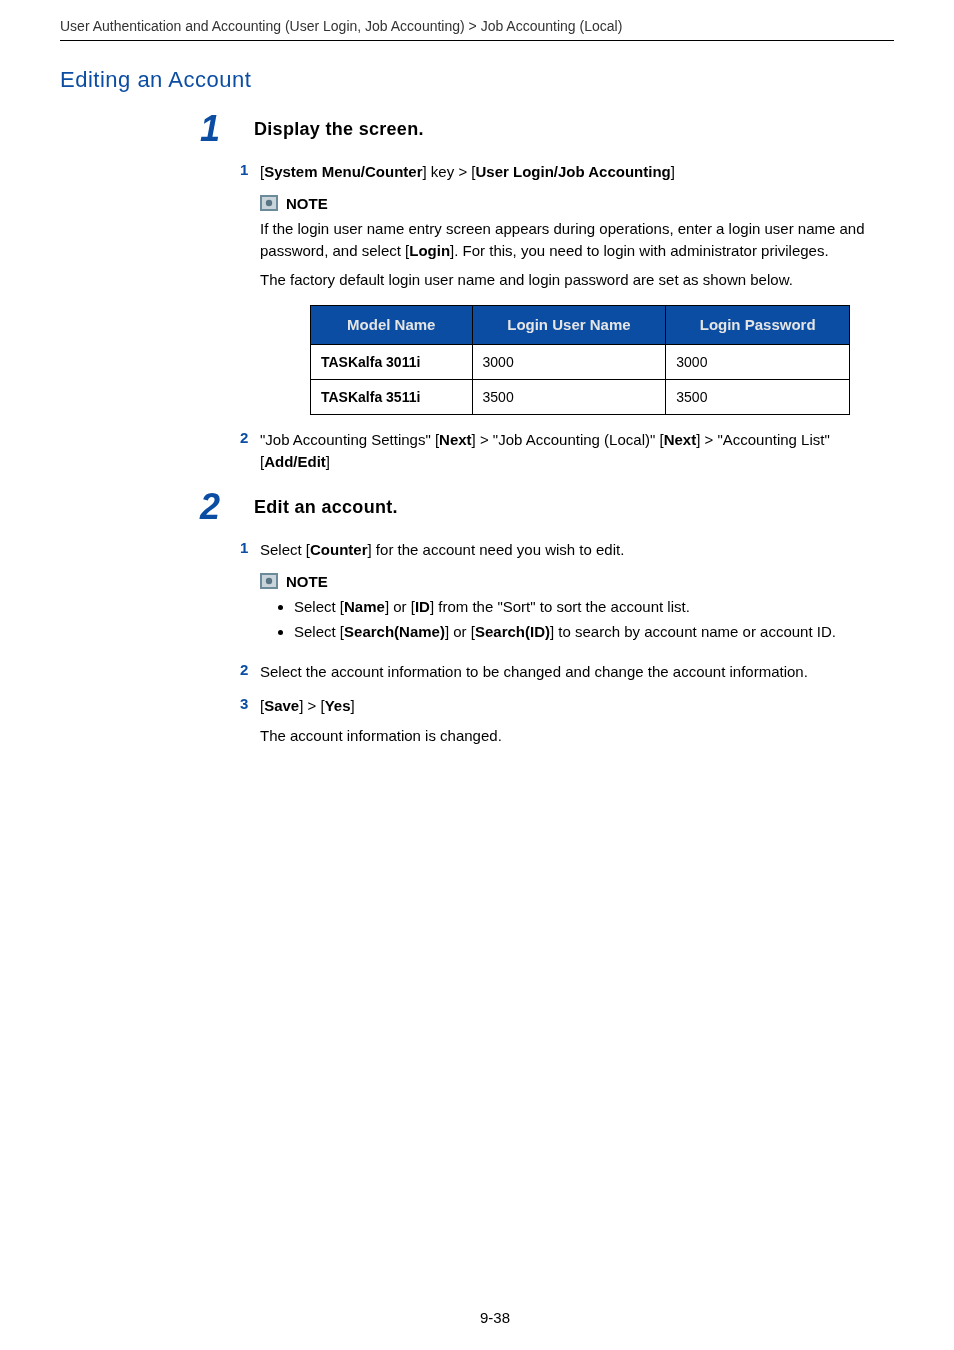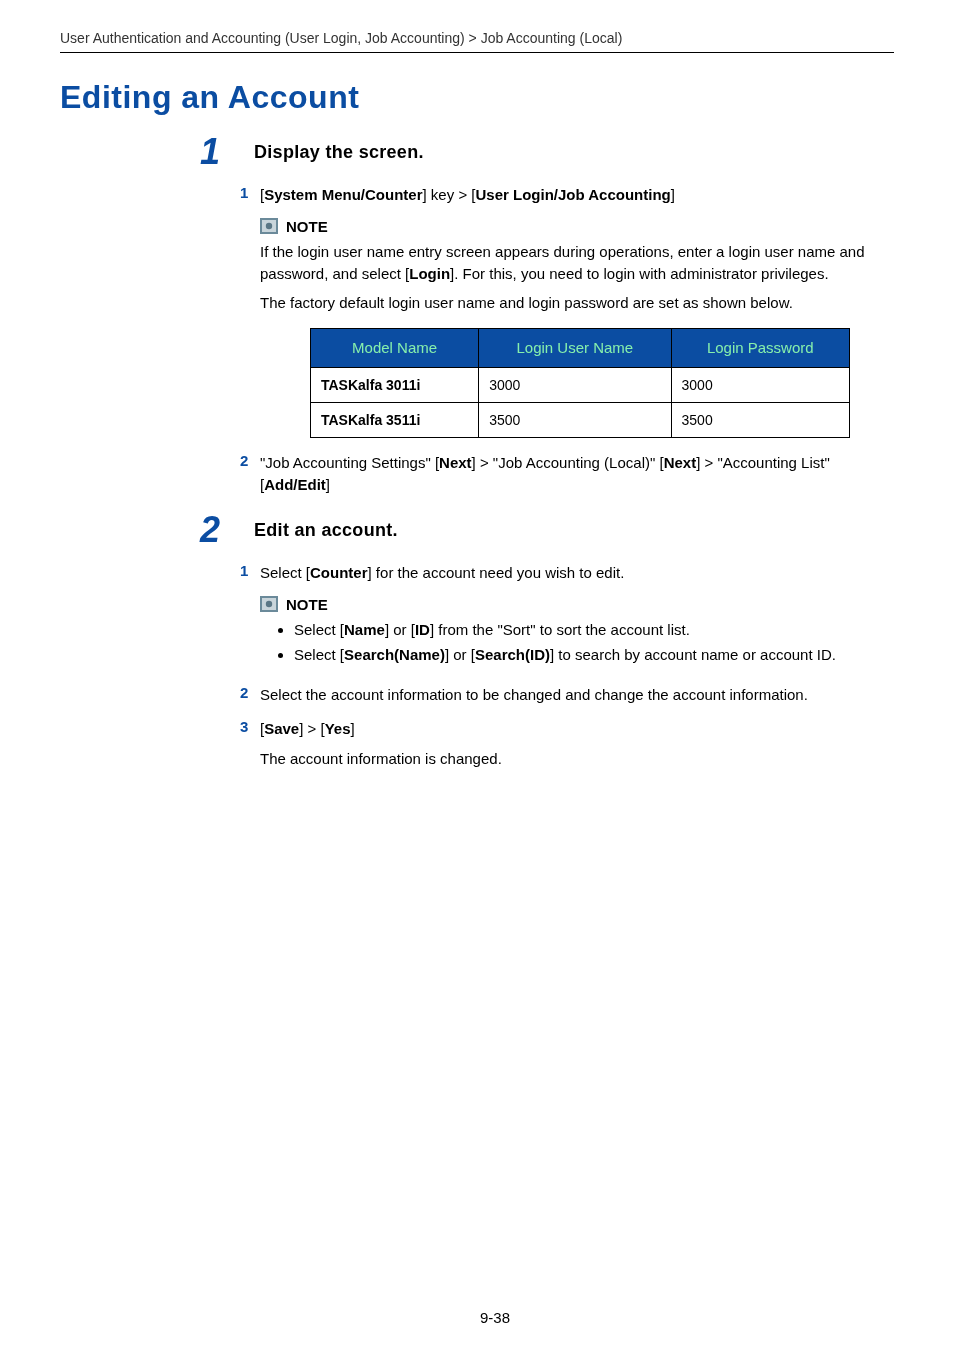--- a/index.html
+++ b/index.html
@@ -6,34 +6,34 @@
     margin: 0;
     padding: 0;
     background: #fff;
     font-family: Arial, Helvetica, sans-serif;
     color: #000;
   }
   .page {
     width: 954px;
     height: 1350px;
     box-sizing: border-box;
-    padding: 30px 60px 20px 60px;
+    padding: 18px 60px 20px 60px;
     position: relative;
     font-size: 15px;
   }
   .breadcrumb {
     font-size: 14px;
     color: #333;
     padding-bottom: 6px;
     border-bottom: 1px solid #000;
   }
   h1.title {
     color: #0b4da2;
-    font-size: 32px;
-    font-weight: 700;
+    font-size: 22px;
+    font-weight: 400;
     margin: 26px 0 18px 0;
     letter-spacing: 0.5px;
   }
   .section {
     margin-left: 140px;
   }
   .section-item {
     display: flex;
     align-items: flex-start;
     margin-top: 16px;
@@ -106,25 +106,25 @@
     margin-bottom: 4px;
     margin-left: 16px;
   }
   table.model-table {
     border-collapse: collapse;
     margin: 14px 0 6px 50px;
     width: 540px;
   }
   table.model-table th {
     background: #0b4da2;
-    color: #86efac;
+    color: #e5e5e5;
     border: 1px solid #000;
     padding: 8px 10px;
     font-size: 15px;
-    font-weight: normal;
+    font-weight: bold;
   }
   table.model-table td {
     border: 1px solid #000;
     padding: 7px 10px;
     font-size: 14px;
   }
   table.model-table td.col-model { font-weight: bold; }
   .page-num {
     position: absolute;
     bottom: 24px;

